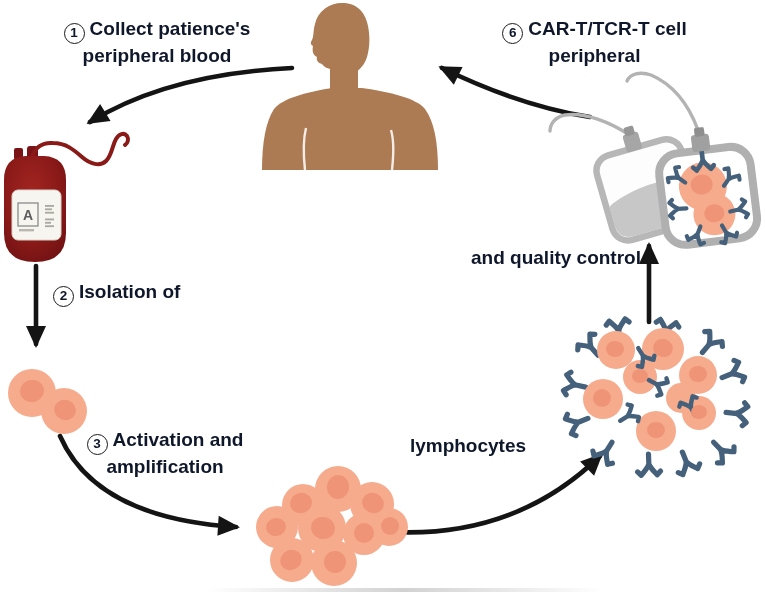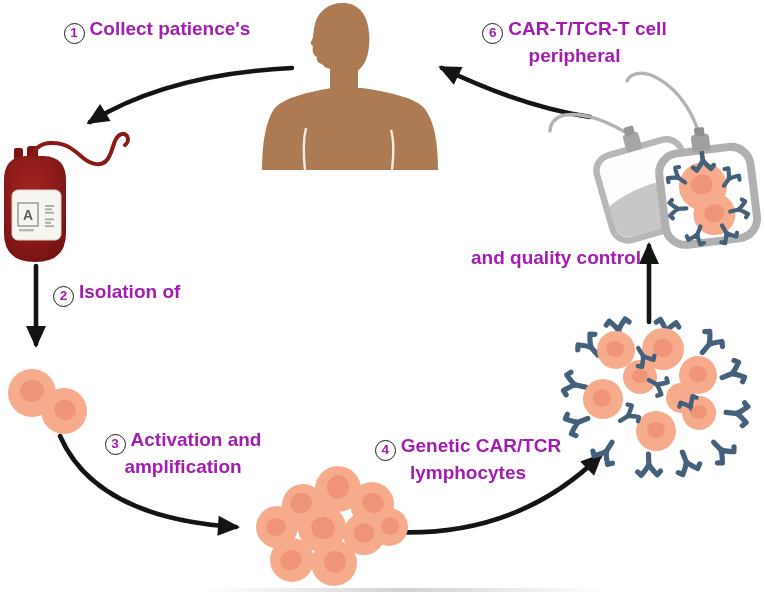--- a/index.html
+++ b/index.html
@@ -1,19 +1,19 @@
 <!DOCTYPE html>
 <html><head>
 <meta charset="utf-8">
 <style>
   html,body{margin:0;padding:0;background:#ffffff;}
   .canvas{position:relative;width:765px;height:598px;background:#ffffff;overflow:hidden;
           font-family:"Liberation Sans","DejaVu Sans",sans-serif;}
   svg.art{position:absolute;left:0;top:0;}
-  .step{position:absolute;font-weight:700;color:#a21caf;font-size:19px;line-height:23px;white-space:nowrap;}
+  .step{position:absolute;font-weight:700;color:#0f172a;font-size:19px;line-height:23px;white-space:nowrap;}
   .center{text-align:center;}
   .ln{display:block;}
   .indent{padding-left:9px;}
   .cnum{display:inline-block;width:19px;height:19px;border:1.8px solid #1a1a1a;border-radius:50%;
         font-size:13.5px;line-height:18px;text-align:center;margin-right:5px;vertical-align:-2px;font-weight:700;}
   .smudge{position:absolute;left:205px;top:588px;width:400px;height:4px;border-radius:2px;
           background:linear-gradient(90deg,rgba(175,175,175,0),rgba(165,165,165,.5),rgba(175,175,175,0));}
 </style>
 </head>
 <body>
@@ -176,39 +176,39 @@
         <use href="#recep" transform="translate(723,238) rotate(156) scale(0.8)"></use>
       </g>
       <rect x="698" y="134" width="18" height="17" rx="3" fill="#a0a0a0"></rect>
       <rect x="702" y="127" width="10" height="9" rx="2" fill="#8f8f8f"></rect>
     </g>
   </g>
 </svg>
 
   <div class="step center" style="left:46px;top:17px;width:222px;">
     <span class="ln"><span class="cnum">1</span><span>Collect patience's</span></span>
+    <span class="ln">peripheral blood</span>
   </div>
 
   <div class="step" style="left:44px;top:280px;width:170px;">
     <span class="ln indent"><span class="cnum">2</span><span>Isolation of</span></span>
   </div>
 
-  <div class="step center" style="left:98px;top:428px;width:170px;">
+  <div class="step center" style="left:80px;top:428px;width:170px;">
     <span class="ln"><span class="cnum">3</span><span>Activation and</span></span>
     <span class="ln">amplification</span>
   </div>
 
   <div class="step center" style="left:368px;top:434px;width:200px;">
-    <span class="ln"><span class="cnum">4</span><span>Genetic CAR/TCR</span></span>
     <span class="ln">lymphocytes</span>
   </div>
 
   <div class="step center" style="left:462px;top:246px;width:188px;">
     <span class="ln">and quality control</span>
   </div>
 
-  <div class="step center" style="left:452px;top:17px;width:245px;">
+  <div class="step center" style="left:472px;top:17px;width:245px;">
     <span class="ln"><span class="cnum">6</span><span>CAR-T/TCR-T cell</span></span>
     <span class="ln">peripheral</span>
   </div>
 
   <div class="smudge"></div>
 </div>
 
 </body></html>

